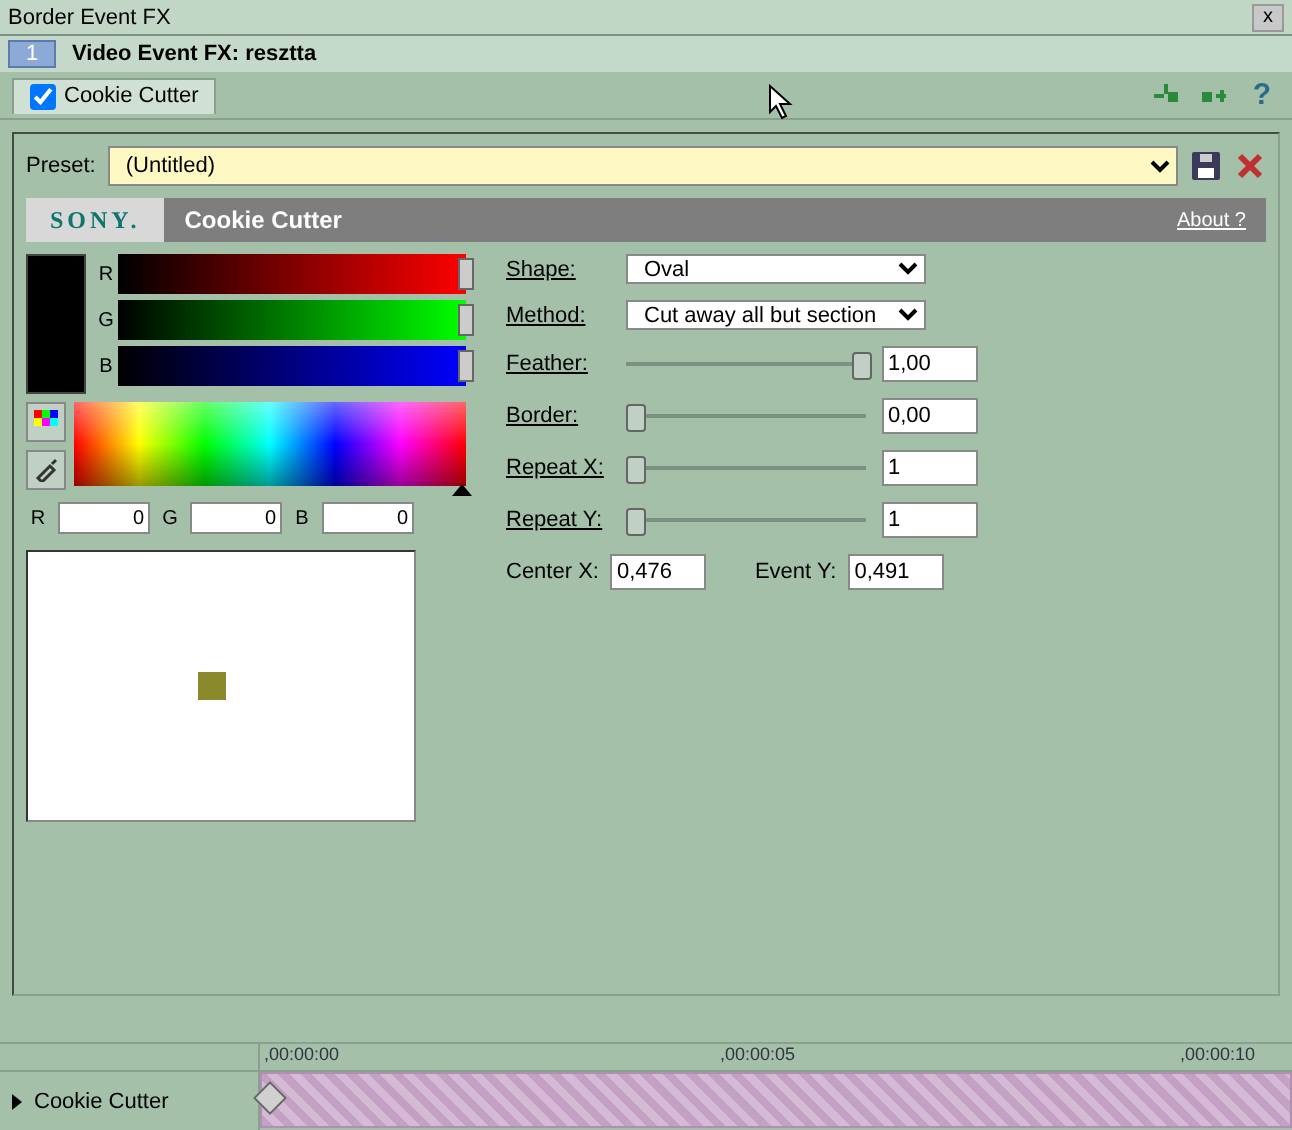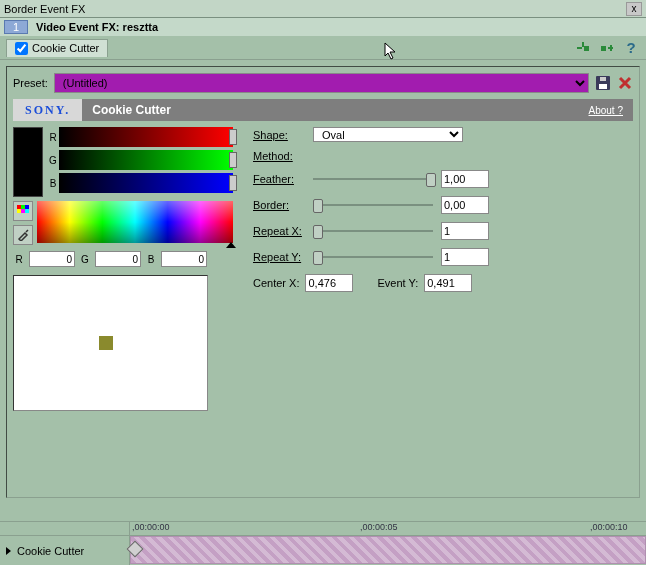--- a/index.html
+++ b/index.html
@@ -10,25 +10,25 @@
 .header-row { background: #c4d9c9; height: 18px; display: flex; align-items: center; padding: 0 4px; font-size: 11px; }
 .header-num { background: #8da9d6; color: #fff; width: 24px; text-align: center; margin-right: 8px; border: 1px solid #5a7ab0; }
 .header-txt { font-weight: bold; }
 .toolbar-row { background: #a4c0a9; height: 24px; display: flex; align-items: center; padding: 0 6px; border-bottom: 1px solid #8aa08f; }
 .tab { background: #d0e0d4; border: 1px solid #8aa08f; border-bottom: none; padding: 2px 8px; font-size: 11px; display: flex; align-items: center; gap: 4px; }
 .tab input[type=checkbox] { margin: 0; }
 .toolbar-spacer { flex: 1; }
 .tool-ico { width: 18px; height: 18px; margin-left: 6px; display:flex; align-items:center; justify-content:center; cursor:pointer; }
 .panel { margin: 6px; border: 1px inset #8aa08f; background: #a4c0a9; padding: 6px; height: 432px; position: relative; }
 .preset-row { display: flex; align-items: center; font-size: 11px; gap: 6px; margin-bottom: 6px; }
-.preset-select { flex: 1; height: 20px; background: #a21caf; border: 1px solid #888; font-size: 11px; padding: 0 4px; }
+.preset-select { flex: 1; height: 20px; background: #fef9c3; border: 1px solid #888; font-size: 11px; padding: 0 4px; }
 .disk-ico, .del-ico { width: 16px; height: 16px; cursor:pointer; }
 
 .plugin-header { background: #7e7e7e; height: 22px; display:flex; align-items:center; color:#fff; font-size:12px; }
-.sony { background:#d8d8d8; color:#1d4ed8; font-weight:bold; font-family: serif; letter-spacing:2px; padding: 0 12px; height:100%; display:flex; align-items:center; }
+.sony { background:#d8d8d8; color:#0f766e; font-weight:bold; font-family: serif; letter-spacing:2px; padding: 0 12px; height:100%; display:flex; align-items:center; }
 .plugin-name { font-weight:bold; margin-left:10px; flex:1; }
 .about { font-size:10px; margin-right:10px; cursor:pointer; text-decoration: underline; }
 
 .plugin-body { display:flex; margin-top:6px; gap: 20px; }
 .left-col { width: 220px; }
 .right-col { flex:1; }
 
 .rgb-sliders { display:flex; gap:4px; }
 .black-sw { width:30px; height:70px; background:#000; border:1px solid #444; }
 .rgb-stack { flex:1; }
@@ -210,20 +210,21 @@
       </div>
     </div>
 
     <div class="right-col">
       <div class="param-row">
         <span class="param-lbl">Shape:</span>
         <select class="param-select"><option>Oval</option></select>
       </div>
       <div class="param-row">
         <span class="param-lbl">Method:</span>
+        <select class="param-select"><option>Cut away all but section</option></select>
       </div>
       <div class="param-row">
         <span class="param-lbl">Feather:</span>
         <div class="slider">
             <div class="slider-track"></div>
             <div class="slider-thumb" style="left:calc(98% - 5px)"></div>
           </div>
         <input class="val-input" value="1,00" style="">
       </div>
       <div class="param-row">

